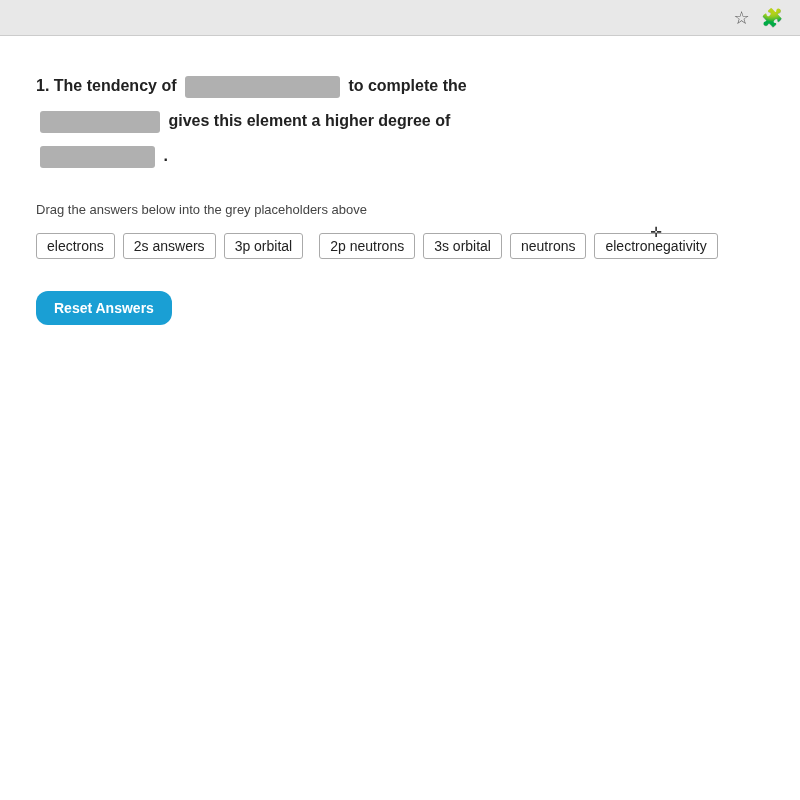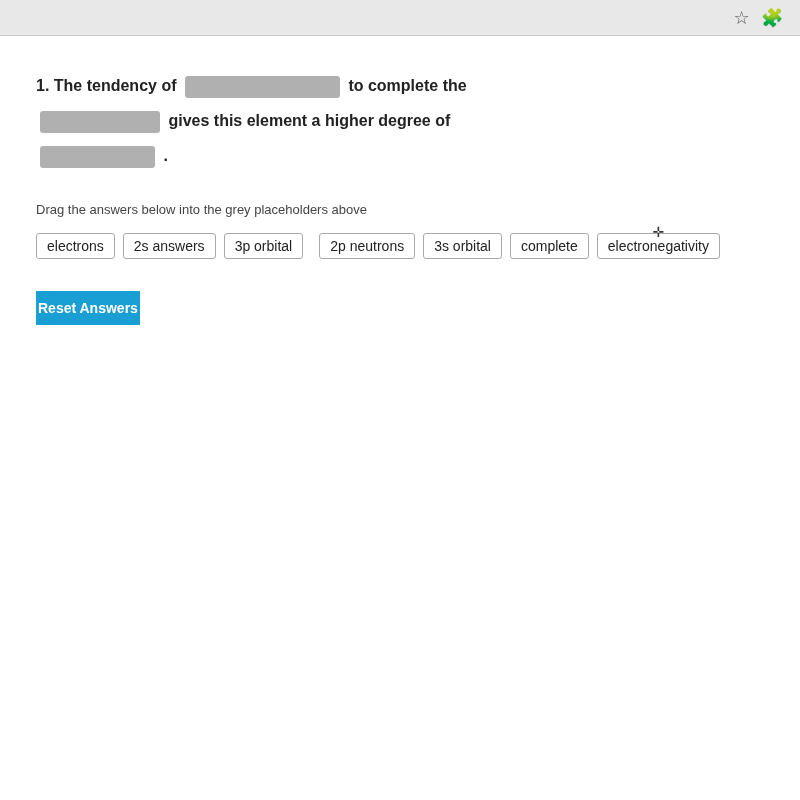--- a/index.html
+++ b/index.html
@@ -110,22 +110,22 @@
       left: 50%;
       transform: translateX(-50%);
       font-size: 14px;
       color: #333;
     }
 
     .reset-btn {
       background-color: #1a9fd4;
       color: #fff;
       border: none;
-      border-radius: 0;
-      padding: 9px 2px;
+      border-radius: 12px;
+      padding: 9px 18px;
       font-size: 14px;
       font-weight: bold;
       cursor: pointer;
     }
   </style>
 </head>
 <body>
 
 <div class="top-bar">
   <span class="top-bar-icon">☆</span>
@@ -160,21 +160,21 @@
 
 
     <span class="answer-chip" draggable="true">3p orbital</span>
 
     <br style="width:100%; display:block; flex-basis:100%; height:0;">
 
     <span class="answer-chip" draggable="true">2p neutrons</span>
 
     <span class="answer-chip" draggable="true">3s orbital</span>
 
-    <span class="answer-chip" draggable="true">complete</span>
+    <span class="answer-chip" draggable="true">neutrons</span>
 
     <span class="answer-chip electronegativity-chip" draggable="true">
       <span class="move-cursor">✛</span>
       electronegativity
     </span>
 
   </div>
 
   <button class="reset-btn">Reset Answers</button>
 

